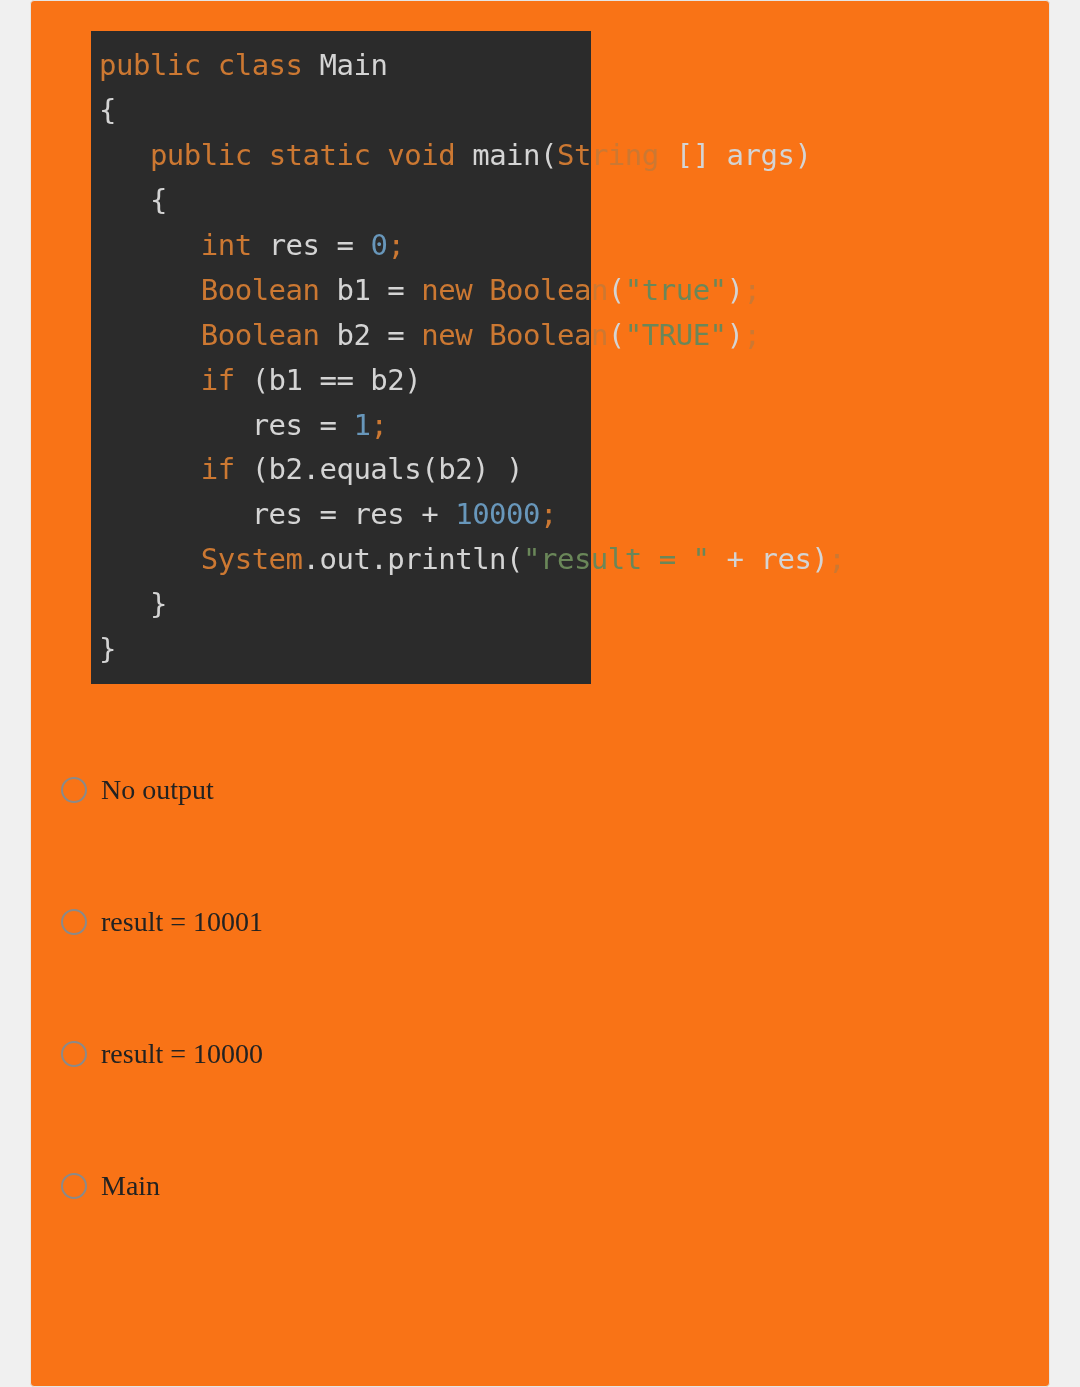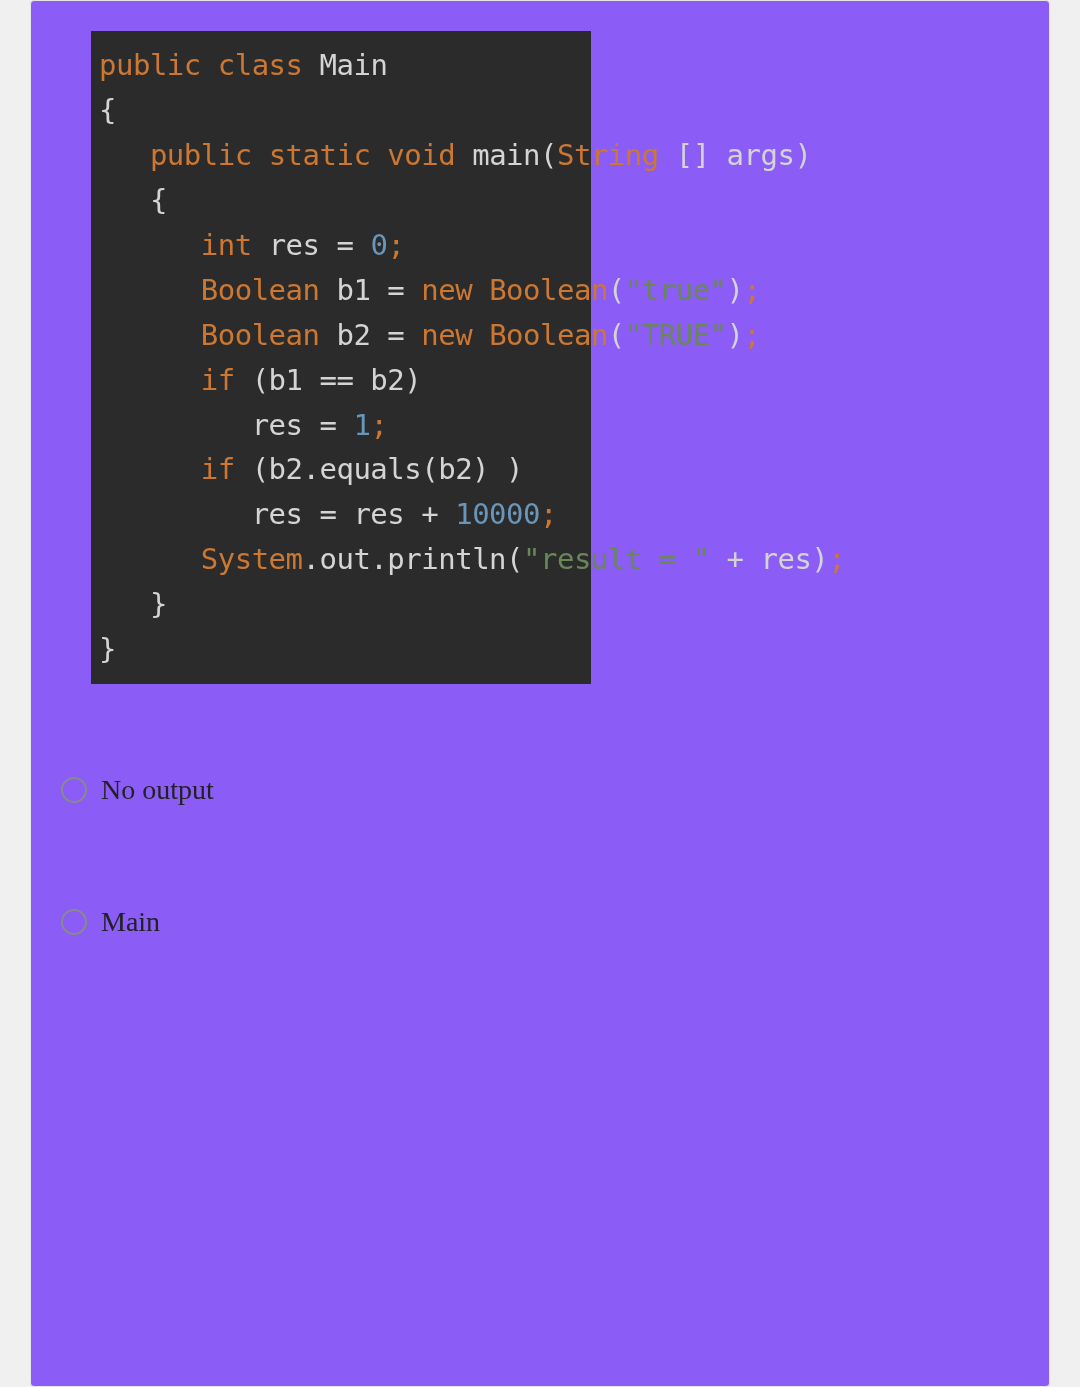--- a/index.html
+++ b/index.html
@@ -6,21 +6,21 @@
       margin: 0;
       padding: 0;
       box-sizing: border-box;
     }
     body {
       background: #f0f0f0;
       font-family: Georgia, 'Times New Roman', serif;
       padding: 0 30px;
     }
     .container {
-      background: #8b5cf6;
+      background: #f97316;
       border: 1px solid #e5e5e5;
       border-radius: 4px;
       padding: 30px 30px 50px 30px;
       min-height: 1387px;
     }
     .code-block {
       background: #2b2b2b;
       color: #d4d4d4;
       padding: 12px 8px;
       font-family: 'Consolas', 'Monaco', monospace;
@@ -86,16 +86,24 @@
    <span class="white">}</span>
 <span class="white">}</span></div>
 
   <div class="options">
     <div class="option">
       <span class="radio"></span>
       <span class="option-label">No output</span>
     </div>
     <div class="option">
       <span class="radio"></span>
+      <span class="option-label">result = 10001</span>
+    </div>
+    <div class="option">
+      <span class="radio"></span>
+      <span class="option-label">result = 10000</span>
+    </div>
+    <div class="option">
+      <span class="radio"></span>
       <span class="option-label">Main</span>
     </div>
   </div>
 </div>
 
 </body></html>

